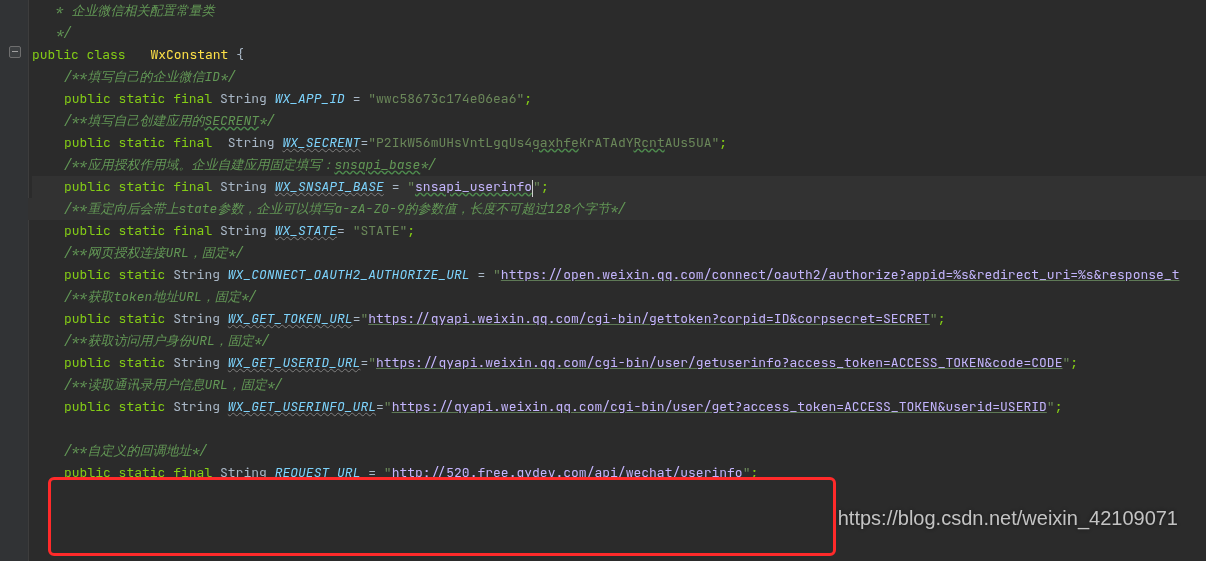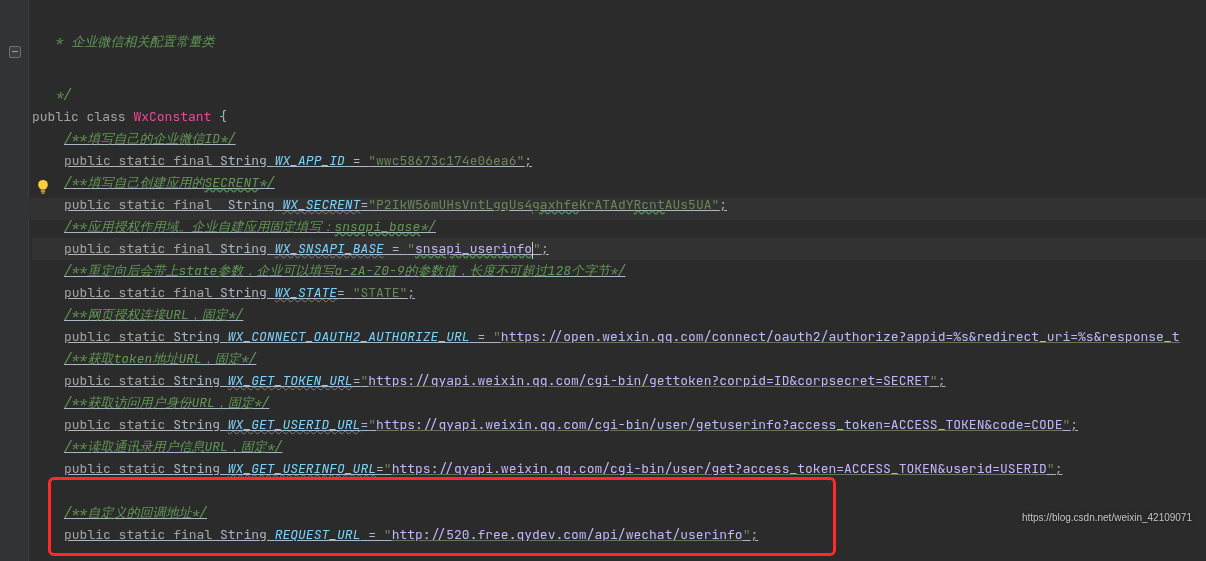--- a/index.html
+++ b/index.html
@@ -4,35 +4,35 @@
 <style>
   html,body{margin:0;padding:0;background:#2b2b2b;color:#a9b7c6;}
   body{font-family:"JetBrains Mono","Consolas","Menlo",monospace;font-size:13px;line-height:22px;width:1206px;height:561px;overflow:hidden;position:relative;}
   .gutter{position:absolute;left:0;top:0;bottom:0;width:28px;background:#313335;border-right:1px solid #3d3d3d;}
   .fold-minus{position:absolute;left:9px;top:46px;width:10px;height:10px;border:1px solid #6e6e6e;border-radius:2px;background:#3c3f41;}
   .fold-minus:after{content:"";position:absolute;left:2px;right:2px;top:4px;height:1px;background:#a0a0a0;}
   .bulb{position:absolute;left:34px;top:178px;width:18px;height:18px;}
   .bulb svg{display:block;}
   .code{position:absolute;left:28px;right:0;top:0;bottom:0;padding-left:4px;white-space:pre;overflow:hidden;}
   .line{display:block;height:22px;padding-left:0;}
-  .line.indent1{padding-left:16px;margin-top:31px;}
-  .line.indent2{padding-left:32px;text-decoration:underline;}
+  .line.indent1{padding-left:16px;}
+  .line.indent2{padding-left:32px;}
   .line.current{background:#323232;}
   .caret-row{position:absolute;left:28px;right:0;height:22px;top:198px;background:#323232;z-index:0;}
   .c-comment, .c-comment *{color:#629755 !important;font-style:italic;}
-  .c-kw{color:#a3a3a3;text-align:center;}
-  .c-class{color:#ec4899;}
+  .c-kw{color:#84cc16;text-align:center;}
+  .c-class{color:#fde047;margin-left:17px;}
   .c-str{color:#6a8759;}
   .c-field{color:#7dd3fc;font-style:italic;}
   .c-link{color:#c4b5fd;text-decoration:underline;text-decoration-color:#5e7956;}
   .u-wavy{text-decoration:underline wavy #808080;text-decoration-thickness:1px;}
   .u-typo{text-decoration:underline wavy #4e8c4e;}
   .caret{display:inline-block;width:1px;height:17px;background:#d0d0d0;vertical-align:text-bottom;margin-bottom:-2px;}
   .redbox{position:absolute;border:3px solid #ff2a2a;border-radius:6px;z-index:5}
-  .wm{position:absolute;right:14px;bottom:32px;color:#d8d8d8;font-family:Arial,Helvetica,sans-serif;font-size:10px;text-shadow:0 0 4px rgba(0,0,0,.6);opacity:.88;font-style:normal;}
+  .wm{position:absolute;right:28px;bottom:32px;color:#d8d8d8;font-family:Arial,Helvetica,sans-serif;font-size:20px;text-shadow:0 0 4px rgba(0,0,0,.6);opacity:.88;font-style:normal;}
 </style>
 </head>
 <body>
 
 <div class="gutter">
   <div class="fold-minus"></div>
 </div>
 
 <div class="bulb">
   <svg viewBox="0 0 16 16" width="18" height="18">

